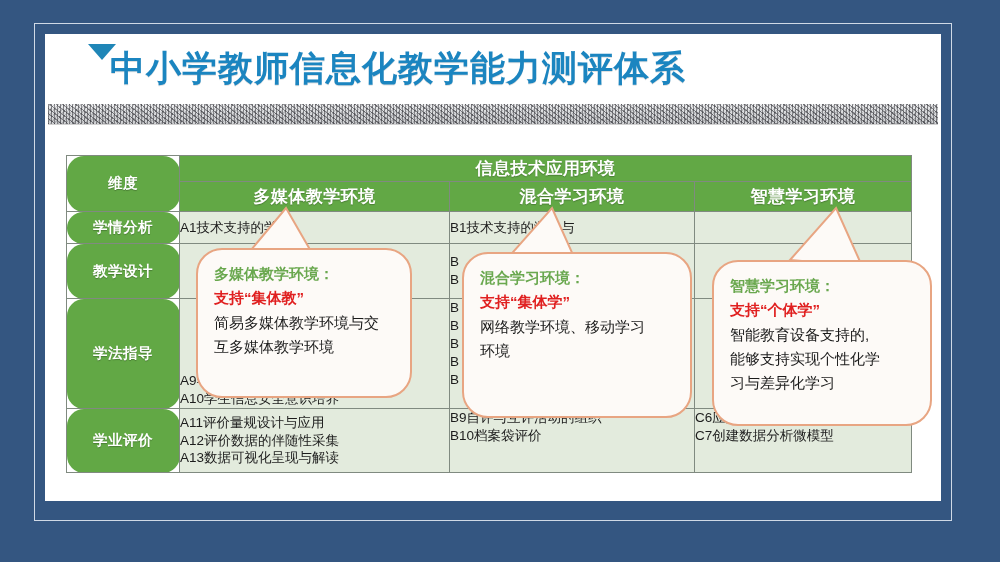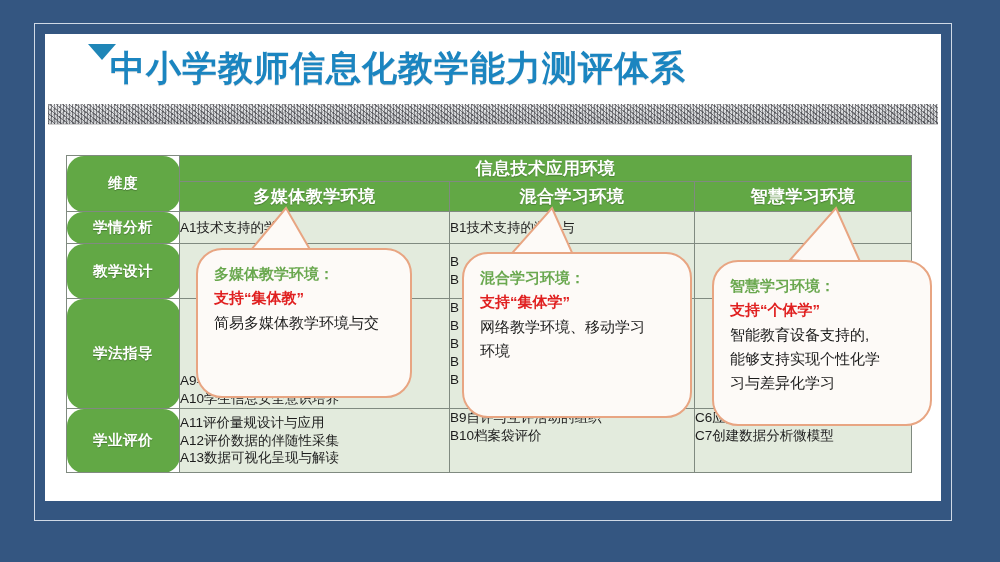--- a/index.html
+++ b/index.html
@@ -196,20 +196,21 @@
   <svg class="tailsvg" style="left:0;top:0;width:1000px;height:562px;">
     <polygon points="286,208 316,260 246,256" fill="#fdfaf7" stroke="#e8a582" stroke-width="2"></polygon>
     <polygon points="552,208 578,266 506,260" fill="#fdfaf7" stroke="#e8a582" stroke-width="2"></polygon>
     <polygon points="836,208 862,266 790,260" fill="#fdfaf7" stroke="#e8a582" stroke-width="2"></polygon>
   </svg>
 
   <div class="callout c1">
     <span class="hd">多媒体教学环境：</span>
     <span class="em">支持“集体教”</span>
     <span class="tx">简易多媒体教学环境与交</span>
+    <span class="tx">互多媒体教学环境</span>
   </div>
 
   <div class="callout c2">
     <span class="hd">混合学习环境：</span>
     <span class="em">支持“集体学”</span>
     <span class="tx">网络教学环境、移动学习</span>
     <span class="tx">环境</span>
   </div>
 
   <div class="callout c3">

